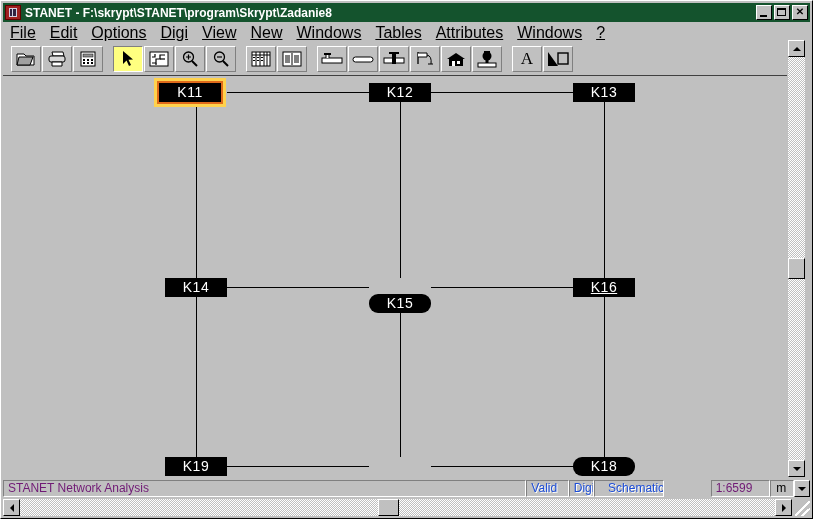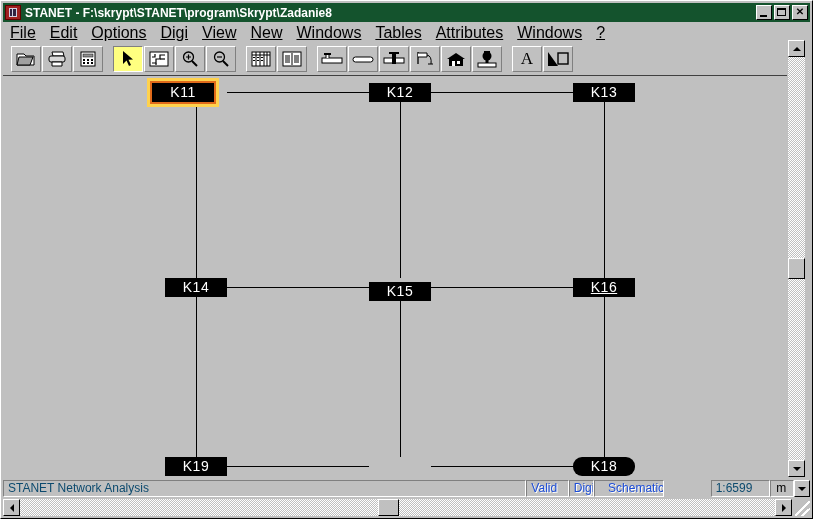--- a/index.html
+++ b/index.html
@@ -255,21 +255,21 @@
   .sb-panel {
     height: 17px;
     border-top: 1px solid #808080;
     border-left: 1px solid #808080;
     border-right: 1px solid #ffffff;
     border-bottom: 1px solid #ffffff;
     box-sizing: border-box;
     font-size: 12px;
     line-height: 15px;
     padding: 0 4px;
-    color: #0c4a6e;
+    color: #701a75;
     white-space: nowrap;
     overflow: hidden;
     background: #c0c0c0;
   }
   .sb-panel.dim { color: #1d4ed8; text-shadow: 1px 1px 0 #ffffff; }
   .unit-box {
     height: 17px;
     border-top: 1px solid #808080;
     border-left: 1px solid #808080;
     border-right: 1px solid #ffffff;
@@ -529,25 +529,25 @@
     <div class="edge h" style="left:428px;top:211px;width:142px;"></div>
     <div class="edge h" style="left:224px;top:390px;width:142px;"></div>
     <div class="edge h" style="left:428px;top:390px;width:142px;"></div>
     <div class="edge v" style="left:193px;top:26px;height:176px;"></div>
     <div class="edge v" style="left:397px;top:26px;height:176px;"></div>
     <div class="edge v" style="left:601px;top:26px;height:176px;"></div>
     <div class="edge v" style="left:193px;top:221px;height:160px;"></div>
     <div class="edge v" style="left:397px;top:221px;height:160px;"></div>
     <div class="edge v" style="left:601px;top:221px;height:160px;"></div>
 
-    <div class="node selected" style="left:149px;top:7px;">K11</div>
+    <div class="node selected" style="left:156px;top:7px;">K11</div>
     <div class="node" style="left:366px;top:7px;">K12</div>
     <div class="node" style="left:570px;top:7px;">K13</div>
     <div class="node" style="left:162px;top:202px;">K14</div>
-    <div class="node" style="left:366px;top:206px;">K15</div>
+    <div class="node" style="left:366px;top:218px;border-radius:9px;">K15</div>
     <div class="node" style="left:570px;top:202px;text-decoration:underline;">K16</div>
     <div class="node" style="left:162px;top:381px;">K19</div>
     <div class="node" style="left:366px;top:402px;text-decoration:underline;">K17</div>
     <div class="node" style="left:570px;top:381px;border-radius:9px;">K18</div>
   </div>
 
   <div class="vscroll">
     <div class="sb-btn" style="left:0;top:0;width:17px;height:17px;">
       <div class="arrow up"></div>
     </div>

